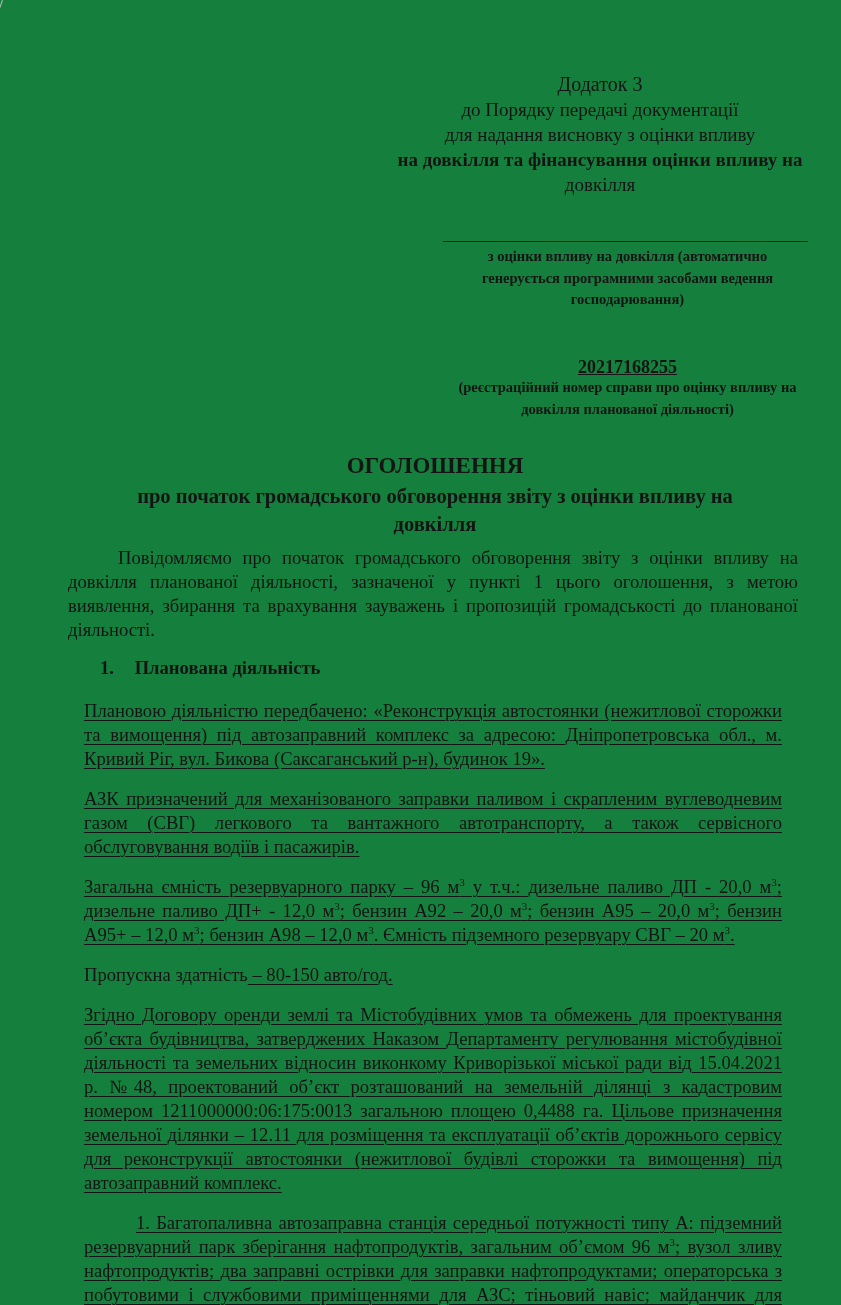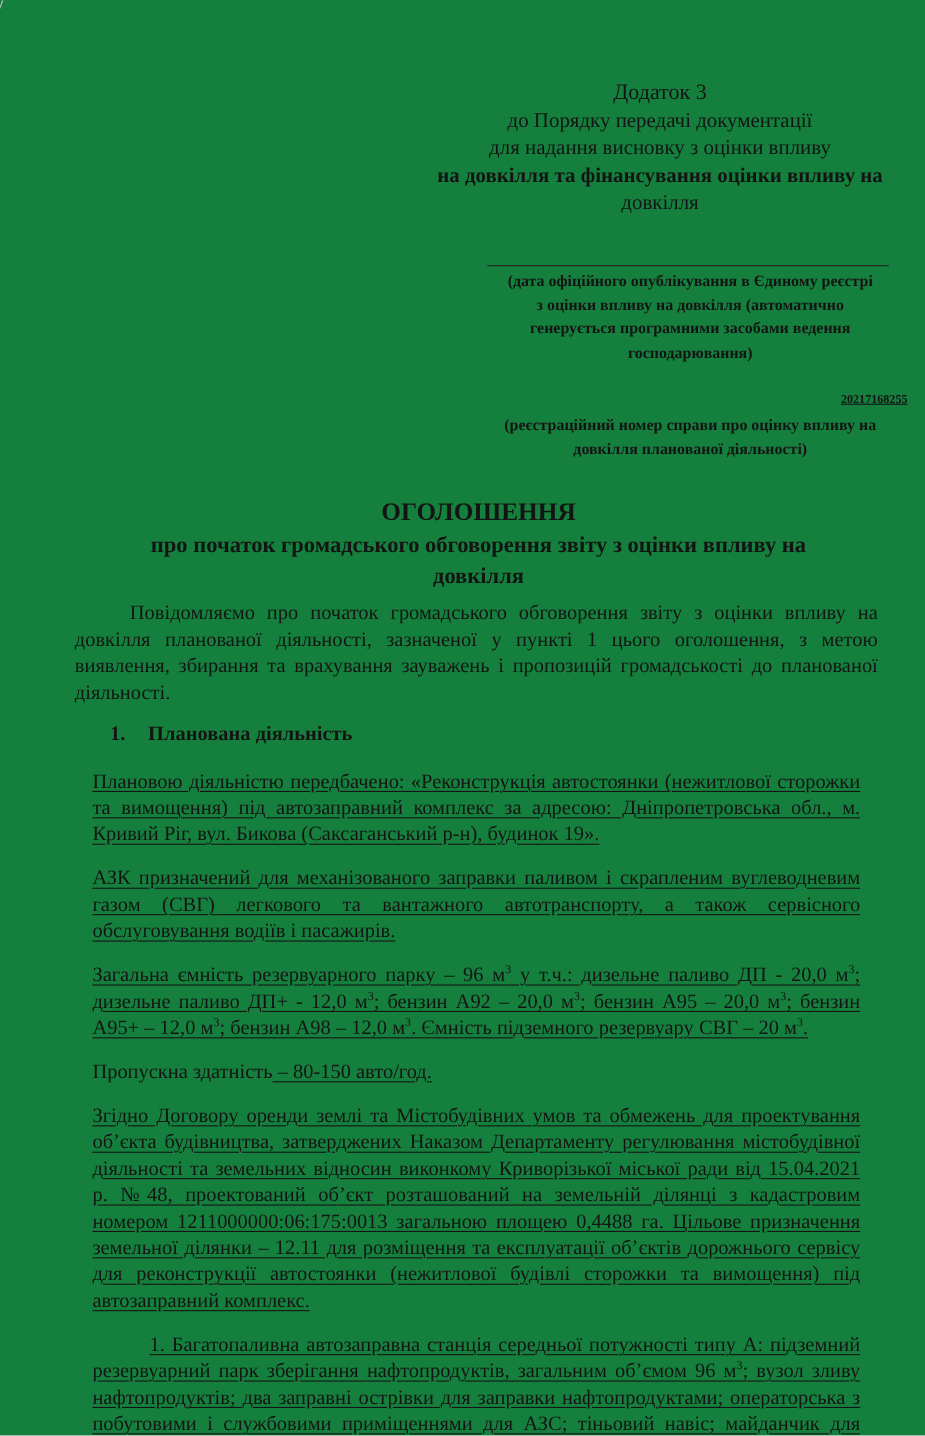--- a/index.html
+++ b/index.html
@@ -12,21 +12,21 @@
   .scan-mark { position: absolute; left: 2px; top: 0; width: 1px; height: 34px; background: #bdbdbd; transform: rotate(20deg); transform-origin: top left; }
 
   
   .appendix { position: absolute; left: 385px; width: 430px; top: 72px; text-align: center; font-size: 19px; line-height: 25px; }
   .appendix .l1 { font-size: 20px; }
   .appendix .l4 { font-weight: bold; }
 
   .sep-line { position: absolute; left: 443px; top: 241px; width: 365px; height: 1px; background: #222; }
 
   .regnote { position: absolute; left: 430px; width: 395px; top: 246px; text-align: center; font-size: 14.5px; line-height: 21.5px; font-weight: bold; }
-  .regnum { position: absolute; left: 430px; width: 395px; top: 357px; text-align: right; font-size: 11px; font-weight: bold; text-decoration: underline; }
+  .regnum { position: absolute; left: 430px; width: 395px; top: 357px; text-align: center; font-size: 18px; font-weight: bold; text-decoration: underline; }
   .regnum-note { position: absolute; left: 430px; width: 395px; top: 377px; text-align: center; font-size: 14.5px; line-height: 21.5px; font-weight: bold; }
 
   
   .title { position: absolute; left: 60px; width: 750px; top: 452px; text-align: center; font-weight: bold; font-size: 23px; line-height: 28px; }
   .subtitle { position: absolute; left: 60px; width: 750px; top: 482px; text-align: center; font-weight: bold; font-size: 20.5px; line-height: 28px; }
 
   
   .body-text { position: absolute; left: 68px; width: 730px; font-size: 18.6px; line-height: 24px; text-align: justify; }
   .intro { top: 546px; text-indent: 50px; }
   .section-heading { position: absolute; left: 100px; top: 657px; font-size: 18.6px; font-weight: bold; }
@@ -48,21 +48,20 @@
     <div class="l1">Додаток 3</div>
     <div>до Порядку передачі документації</div>
     <div>для надання висновку з оцінки впливу</div>
     <div class="l4">на довкілля та фінансування оцінки впливу на</div>
     <div>довкілля</div>
   </div>
 
   <div class="sep-line"></div>
 
   <div class="regnote">
-    <div>(дата офіційного опублікування в Єдиному реєстрі</div>
     <div>з оцінки впливу на довкілля (автоматично</div>
     <div>генерується програмними засобами ведення</div>
     <div>господарювання)</div>
   </div>
 
   <div class="regnum">20217168255</div>
   <div class="regnum-note">
     <div>(реєстраційний номер справи про оцінку впливу на</div>
     <div>довкілля планованої діяльності)</div>
   </div>

